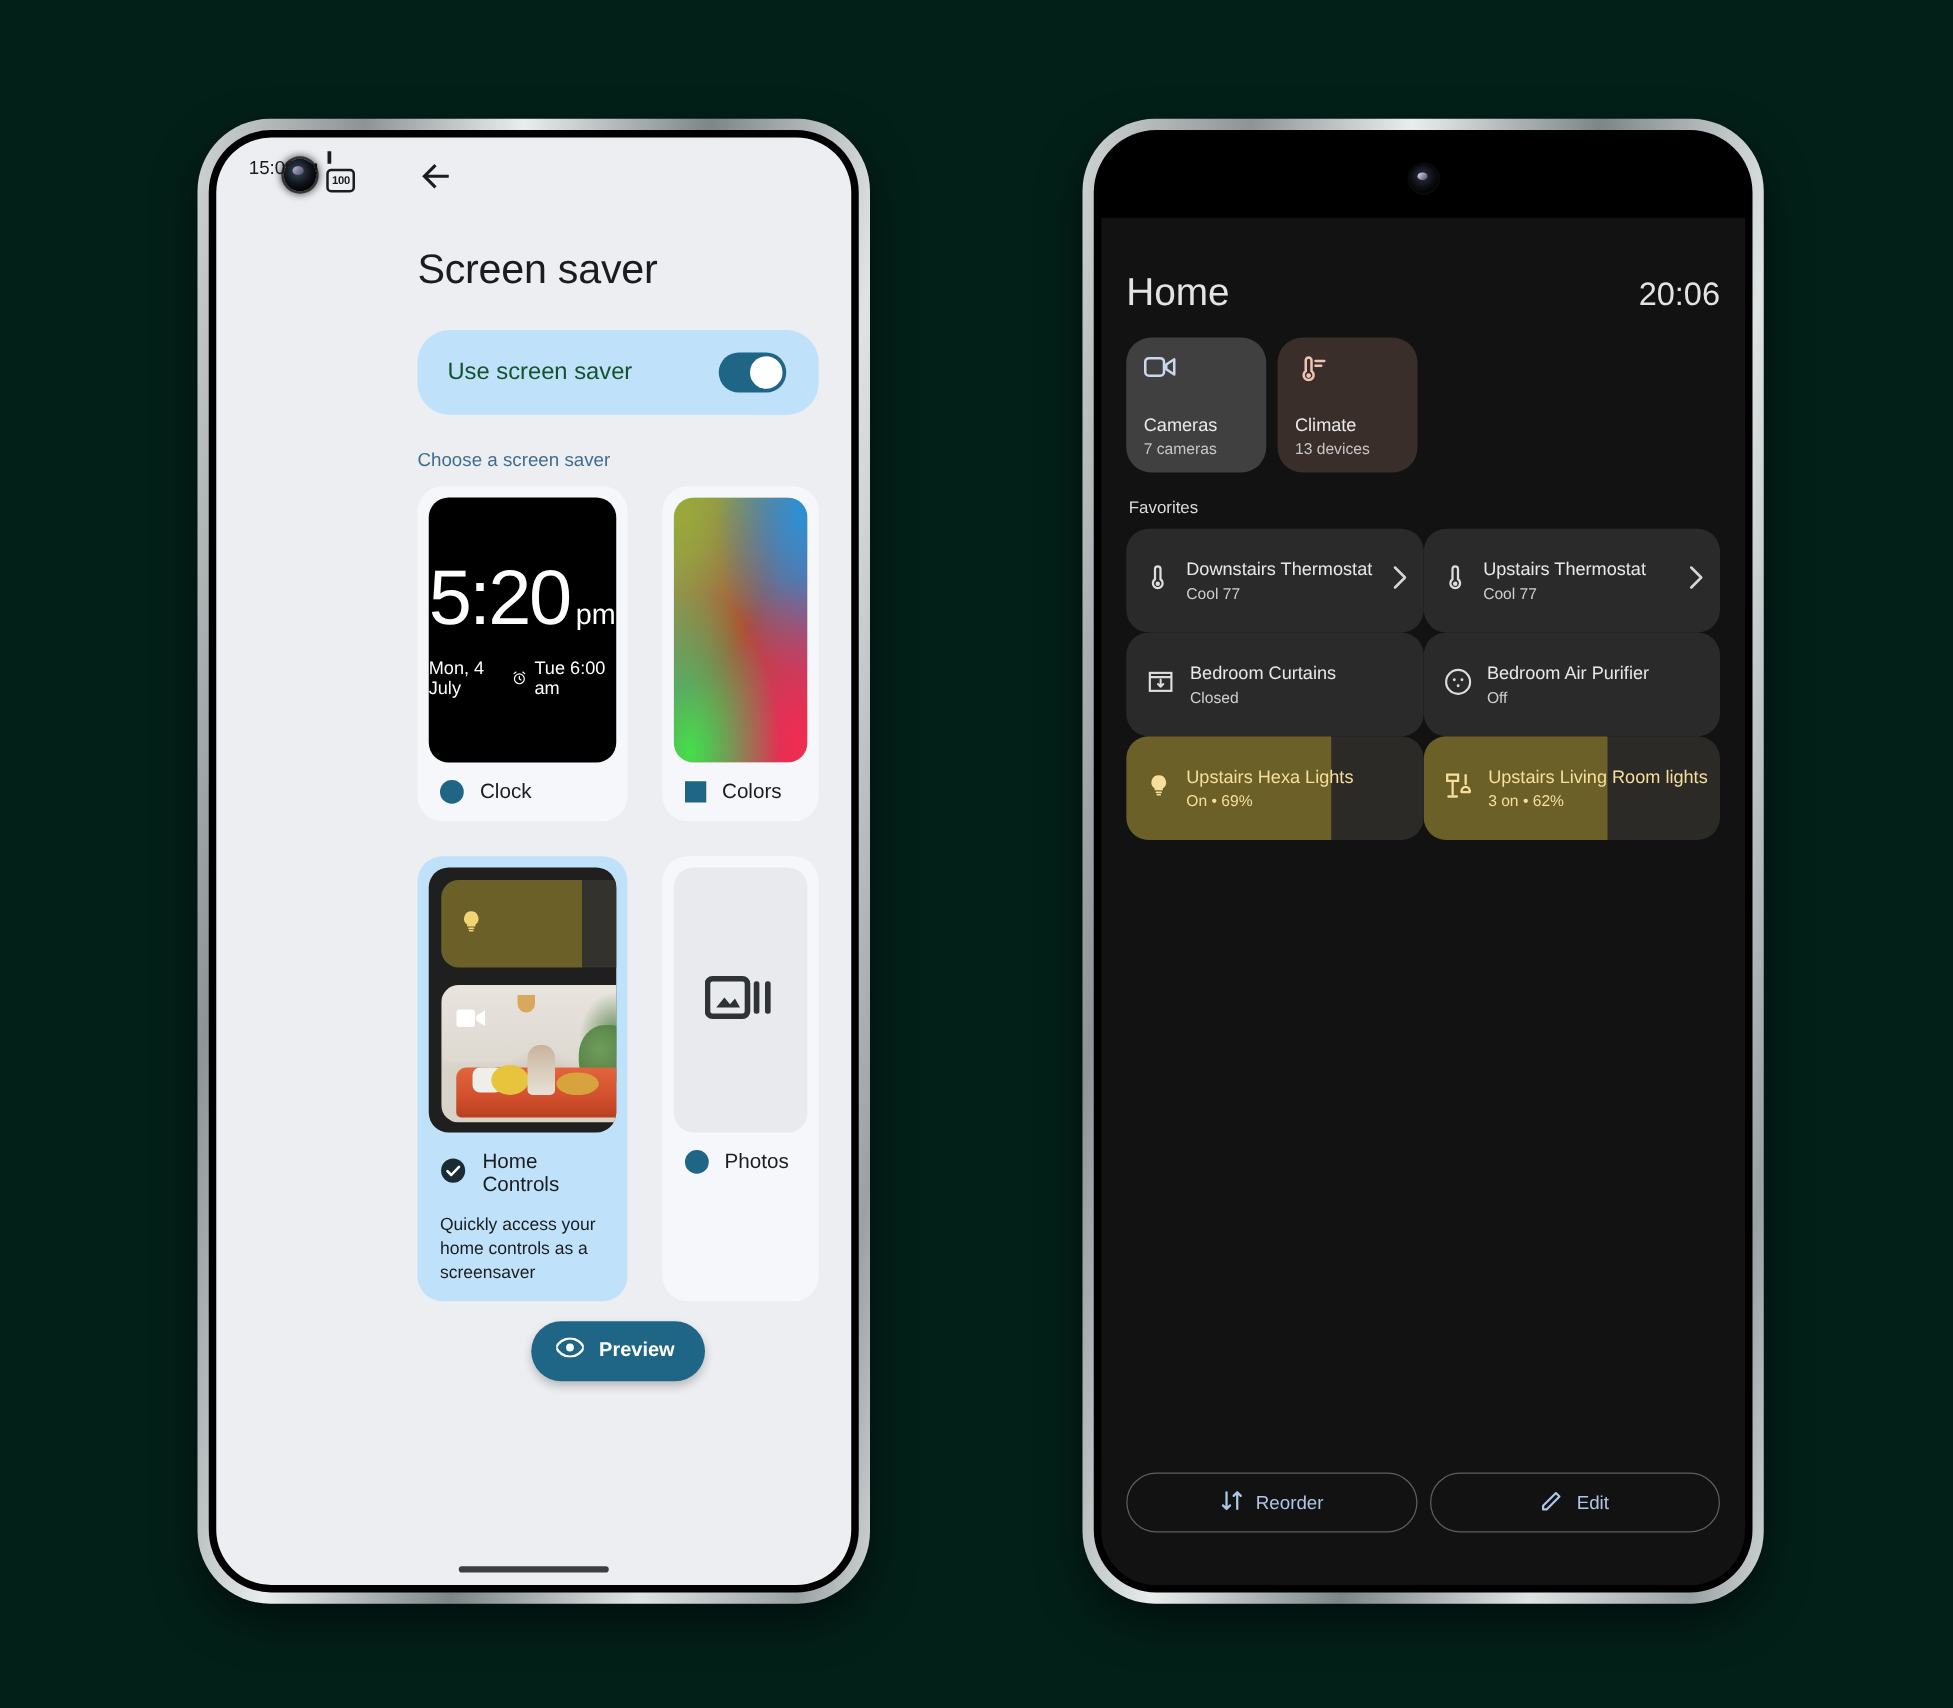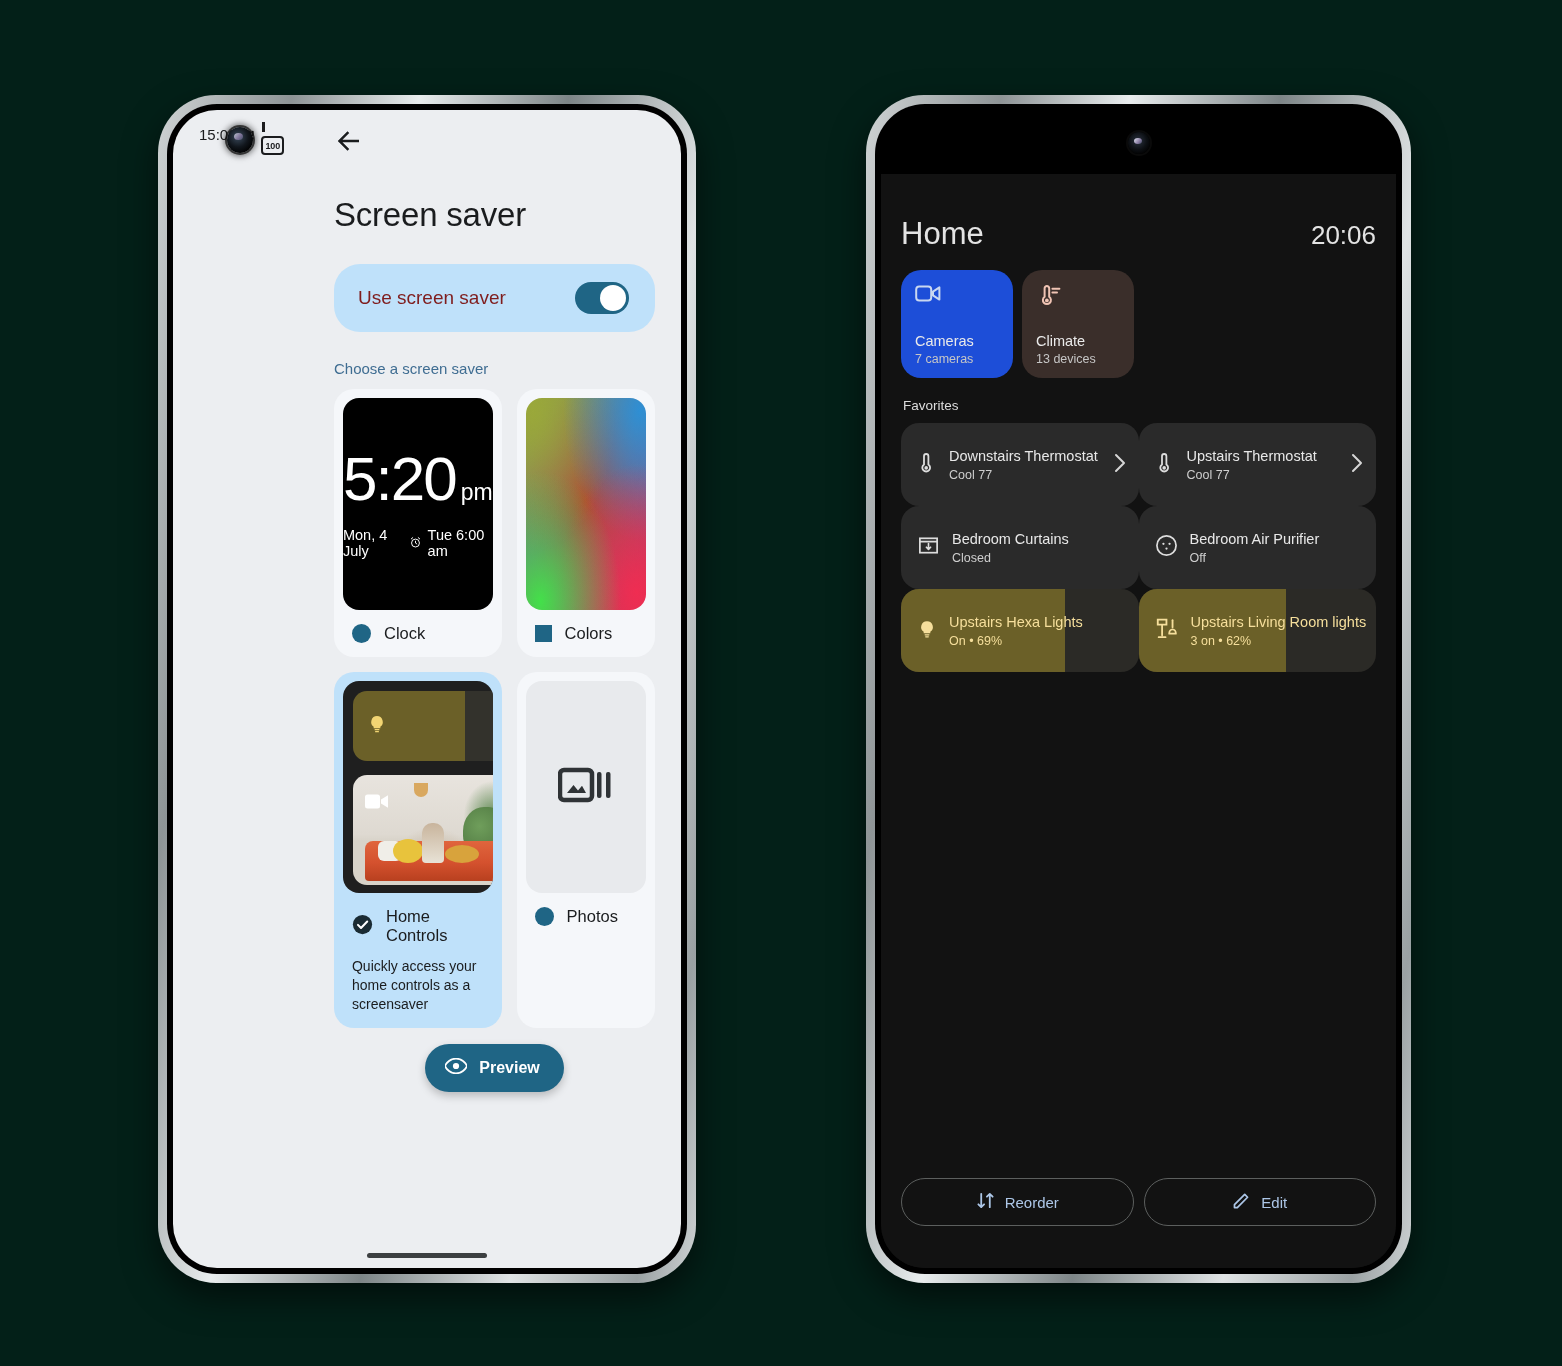--- a/index.html
+++ b/index.html
@@ -73,36 +73,36 @@
     font-size: 33px; font-weight: 400; color: #1a1c1e;
     padding: 24px 26px 0 26px; letter-spacing: -.2px;
   }
 
   .toggle-card {
     margin: 30px 26px 0 26px;
     background: #bfe1fa; border-radius: 26px;
     height: 68px; display: flex; align-items: center; justify-content: space-between;
     padding: 0 26px 0 24px;
   }
-  .toggle-card .label { font-size: 19px; color: #7f1d1d; }
+  .toggle-card .label { font-size: 19px; color: #14532d; }
   .switch {
     width: 54px; height: 32px; border-radius: 16px; background: #1f6585;
     position: relative; flex: 0 0 54px; cursor: pointer;
   }
   .switch .knob {
     position: absolute; right: 3px; top: 3px; width: 26px; height: 26px;
     border-radius: 50%; background: #fff;
   }
 
   .section { padding: 30px 26px 0 26px; }
   .sec-title { font-size: 20px; color: #1a1c1e; }
   .sec-sub   { font-size: 14.5px; color: #43474e; margin-top: 5px; }
   .choose-label { padding: 28px 26px 0 26px; font-size: 15px; color: #3f6d92; font-weight: 500; }
 
-  .grid { display: grid; grid-template-columns: 1fr 1fr; gap: 15px; padding: 12px 26px 0 26px; }
+  .grid { display: grid; grid-template-columns: 1fr 1fr; gap: 28px; padding: 12px 26px 0 26px; }
   .ss-card { border-radius: 20px; background: #f5f7fa; padding: 9px 9px 14px 9px; }
   .ss-card.selected { background: #bfe1fa; }
   .thumb { width: 100%; height: 212px; border-radius: 16px; overflow: hidden; position: relative; }
   .thumb.clock { background: #000; display: flex; flex-direction: column; justify-content: center; align-items: center; }
   .clock-time { color: #fff; font-size: 62px; font-weight: 300; line-height: .96; letter-spacing: -2px; display: flex; align-items: baseline; }
   .clock-time .pm { font-size: 23px; font-weight: 500; margin-left: 5px; letter-spacing: 0; }
   .clock-sub { color: #fff; font-size: 14.5px; margin-top: 18px; display: flex; align-items: center; gap: 6px; }
 
   .thumb.colors {
     background:
@@ -392,21 +392,21 @@
 
       <div class="r-body">
 
         <div class="home-head">
           <span class="home-title">Home</span>
           <span class="home-time">20:06</span>
         </div>
 
         <div class="cat-row">
 
-          <div class="cat" style="background:#1d4ed8">
+          <div class="cat" style="background:#404040">
             <span>
               <svg width="26" height="19" viewBox="0 0 26 19">
                     <rect x="1.2" y="2.5" width="15" height="14" rx="3" fill="none" stroke="#c9d7f0" stroke-width="2"></rect>
                     <path d="M18 7.6 24.4 3.4v12.2L18 11.4z" fill="none" stroke="#c9d7f0" stroke-width="2" stroke-linejoin="round"></path>
                   </svg>
             </span>
             <div>
               <div class="cat-name" style="color:#eaeaea">Cameras</div>
               <div class="cat-sub" style="color:#c6c6c6">7 cameras</div>
             </div>

